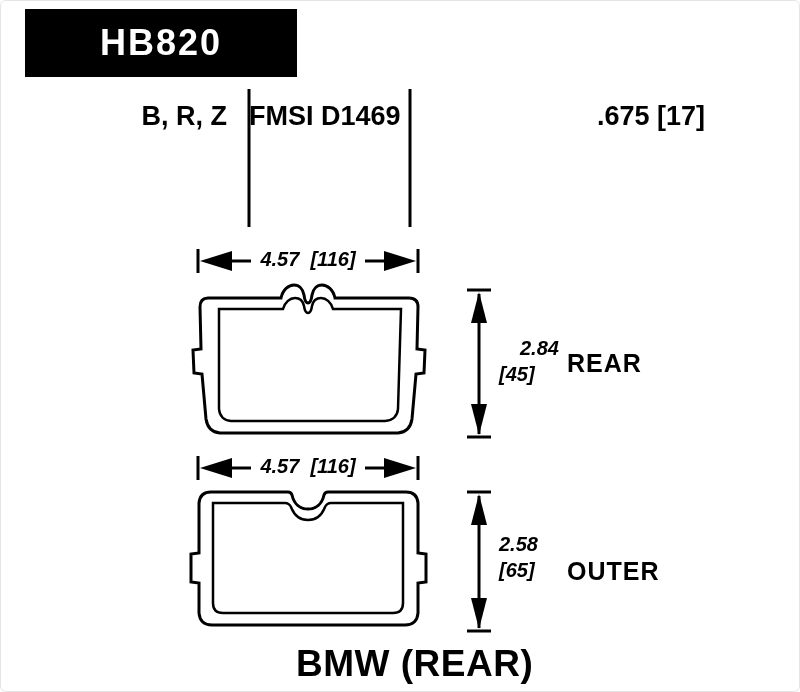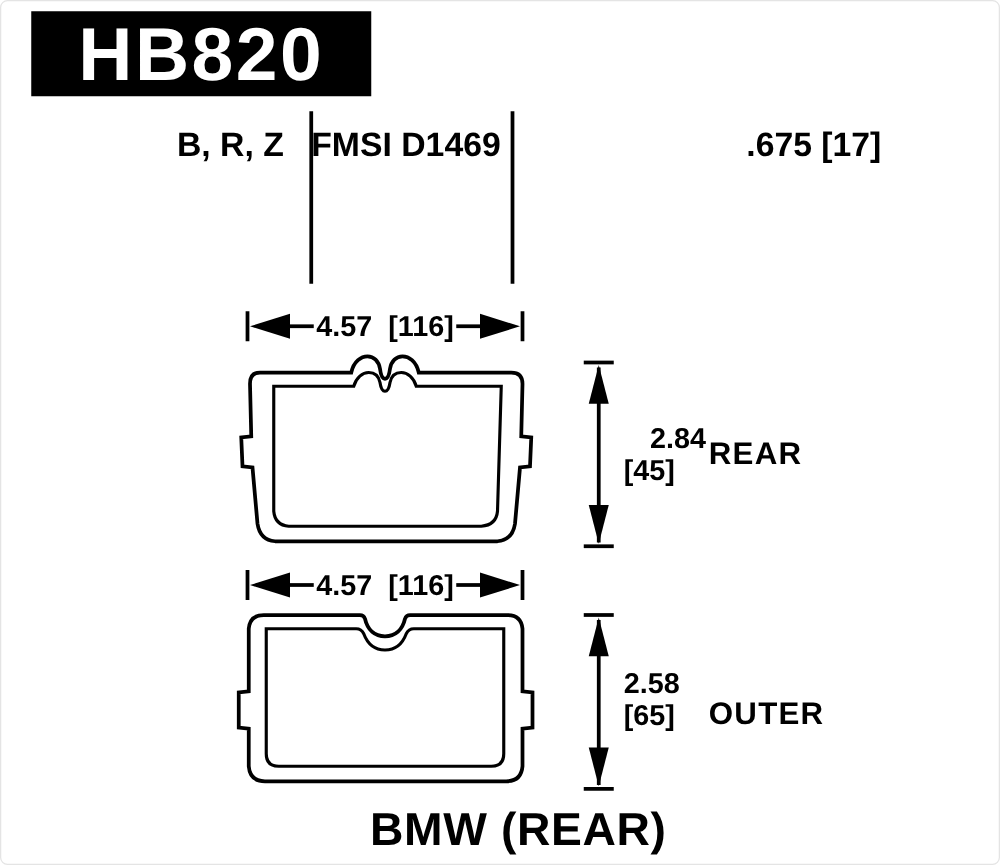--- a/index.html
+++ b/index.html
@@ -2,24 +2,24 @@
 <html><head>
 <meta charset="utf-8">
 <style>
   html,body{margin:0;padding:0;background:#fff;}
   .page{position:relative;width:800px;height:692px;background:#ffffff;
         font-family:"Liberation Sans",sans-serif;color:#000;overflow:hidden;
         border:1px solid #e4e4e4;border-radius:6px;box-sizing:border-box;}
   .abs{position:absolute;}
   .part-box{left:24px;top:8px;width:272px;height:68px;background:#000;color:#fff;
             display:flex;align-items:center;justify-content:center;
-            font-size:60px;font-weight:700;letter-spacing:2px;}
+            font-size:36px;font-weight:700;letter-spacing:2px;}
   .txt{position:absolute;font-weight:700;white-space:pre;color:#000;}
   .spec{font-size:27px;}
-  .dim{font-size:23px;}
+  .dim{font-size:20px;font-style:italic;}
   .dimlabel{font-size:25px;letter-spacing:1px;}
   .footer{font-size:37px;letter-spacing:0.5px;}
   svg{position:absolute;left:0;top:0;}
 </style>
 </head>
 <body>
 
 <div class="page">
 
   <svg width="800" height="692" viewBox="0 0 800 692">

